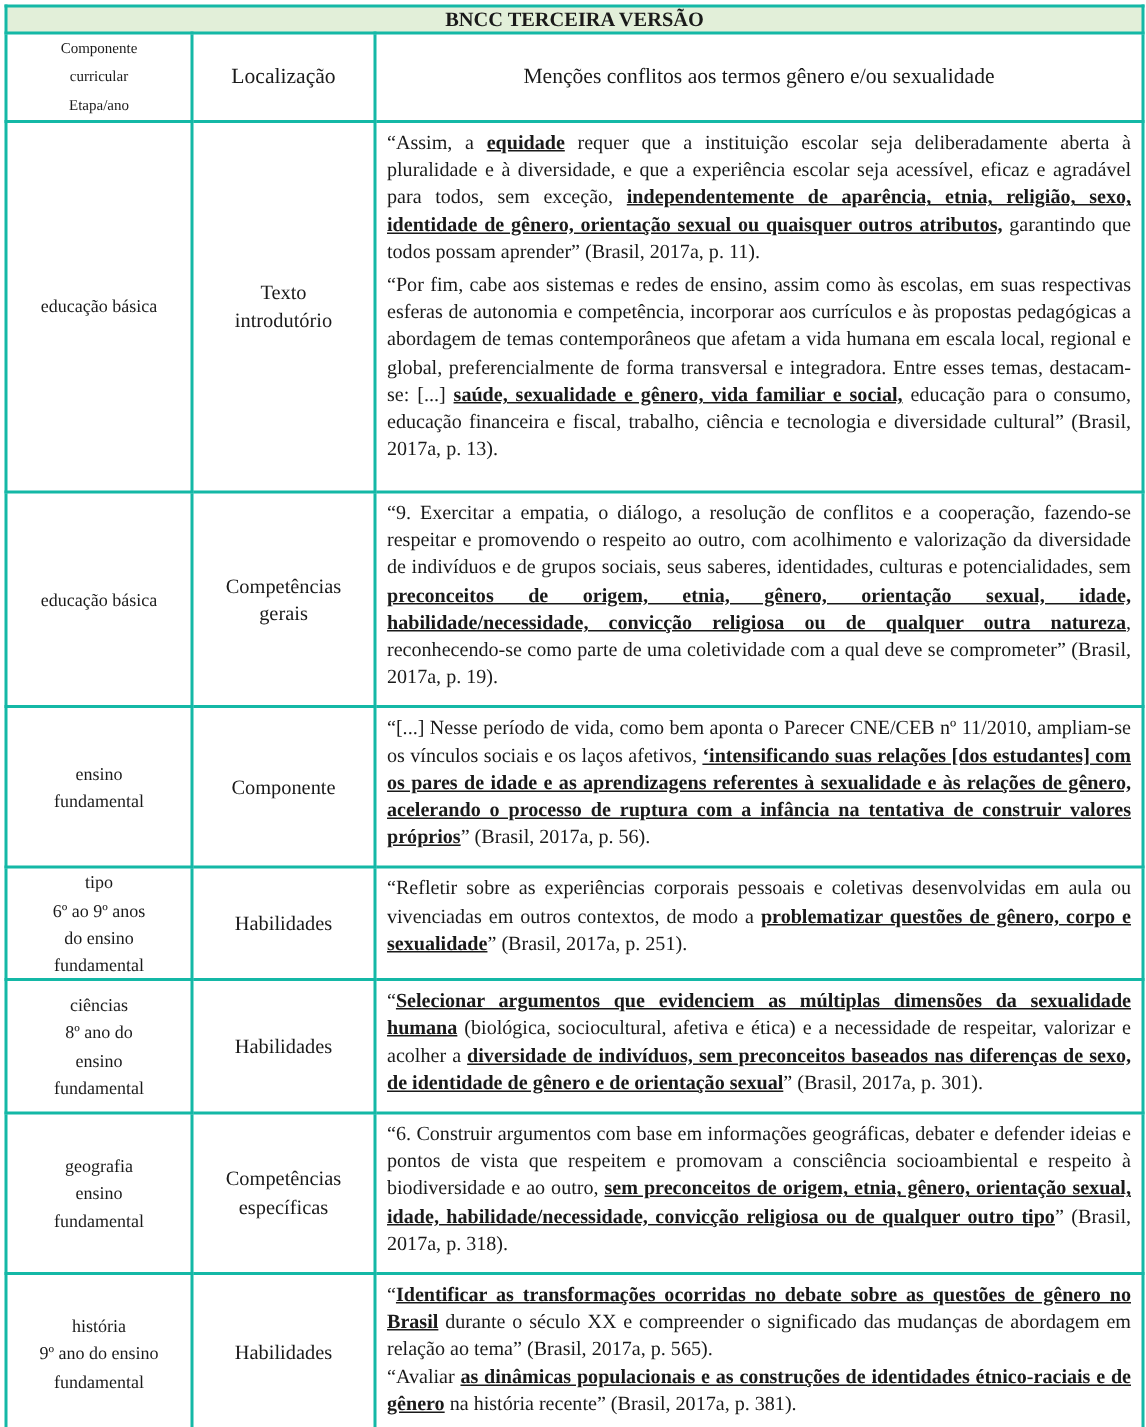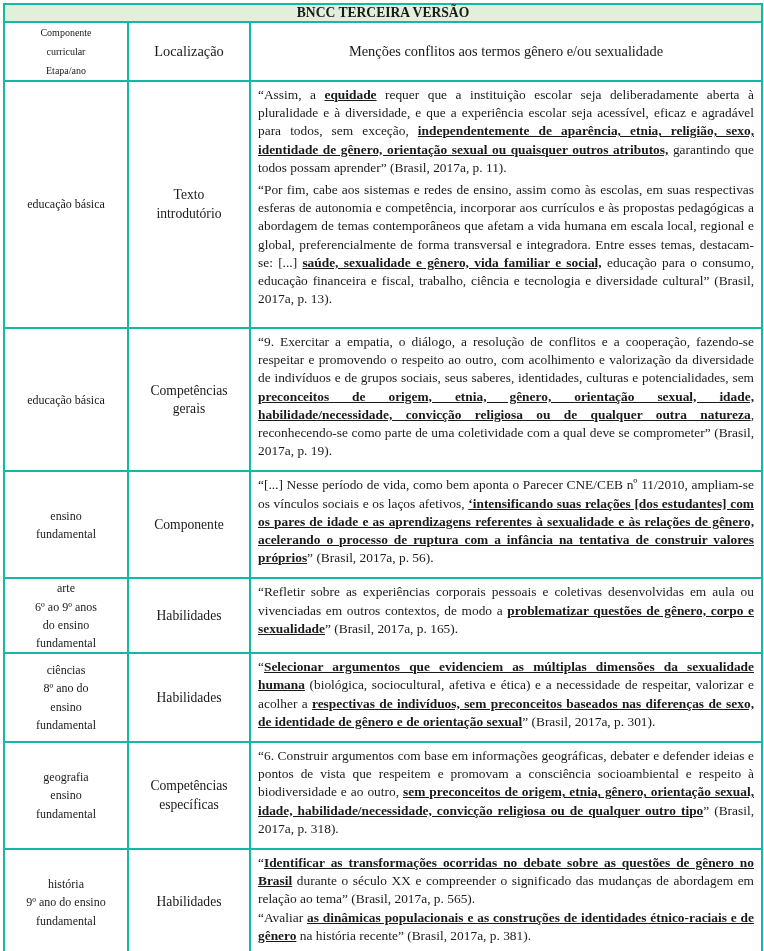--- a/index.html
+++ b/index.html
@@ -61,37 +61,37 @@
     </tr>
     <tr style="height:107px">
       <td class="c1">ensino
 fundamental</td>
       <td class="c2">Componente</td>
       <td class="c3">
           <p><span>“[...] Nesse período de vida, como bem aponta o Parecer CNE/CEB nº 11/2010, ampliam-se os vínculos sociais e os laços afetivos, </span><b>‘intensificando suas relações [dos estudantes] com os pares de idade e as aprendizagens referentes à sexualidade e às relações de gênero, acelerando o processo de ruptura com a infância na tentativa de construir valores próprios</b><span>” (Brasil, 2017a, p. 56).</span></p>
         </td>
     </tr>
     <tr style="height:71px">
-      <td class="c1">arte
+      <td class="c1">tipo
 6º ao 9º anos
 do ensino
 fundamental</td>
       <td class="c2">Habilidades</td>
       <td class="c3">
-          <p><span>“Refletir sobre as experiências corporais pessoais e coletivas desenvolvidas em aula ou vivenciadas em outros contextos, de modo a </span><b>problematizar questões de gênero, corpo e sexualidade</b><span>” (Brasil, 2017a, p. 165).</span></p>
+          <p><span>“Refletir sobre as experiências corporais pessoais e coletivas desenvolvidas em aula ou vivenciadas em outros contextos, de modo a </span><b>problematizar questões de gênero, corpo e sexualidade</b><span>” (Brasil, 2017a, p. 251).</span></p>
         </td>
     </tr>
     <tr style="height:78px">
       <td class="c1">ciências
 8º ano do
 ensino
 fundamental</td>
       <td class="c2">Habilidades</td>
       <td class="c3">
-          <p><span>“</span><b>Selecionar argumentos que evidenciem as múltiplas dimensões da sexualidade humana</b><span> (biológica, sociocultural, afetiva e ética) e a necessidade de respeitar, valorizar e acolher a </span><b>respectivas de indivíduos, sem preconceitos baseados nas diferenças de sexo, de identidade de gênero e de orientação sexual</b><span>” (Brasil, 2017a, p. 301).</span></p>
+          <p><span>“</span><b>Selecionar argumentos que evidenciem as múltiplas dimensões da sexualidade humana</b><span> (biológica, sociocultural, afetiva e ética) e a necessidade de respeitar, valorizar e acolher a </span><b>diversidade de indivíduos, sem preconceitos baseados nas diferenças de sexo, de identidade de gênero e de orientação sexual</b><span>” (Brasil, 2017a, p. 301).</span></p>
         </td>
     </tr>
     <tr style="height:106px">
       <td class="c1">geografia
 ensino
 fundamental</td>
       <td class="c2">Competências
 específicas</td>
       <td class="c3">
           <p><span>“6. Construir argumentos com base em informações geográficas, debater e defender ideias e pontos de vista que respeitem e promovam a consciência socioambiental e respeito à biodiversidade e ao outro, </span><b>sem preconceitos de origem, etnia, gênero, orientação sexual, idade, habilidade/necessidade, convicção religiosa ou de qualquer outro tipo</b><span>” (Brasil, 2017a, p. 318).</span></p>

